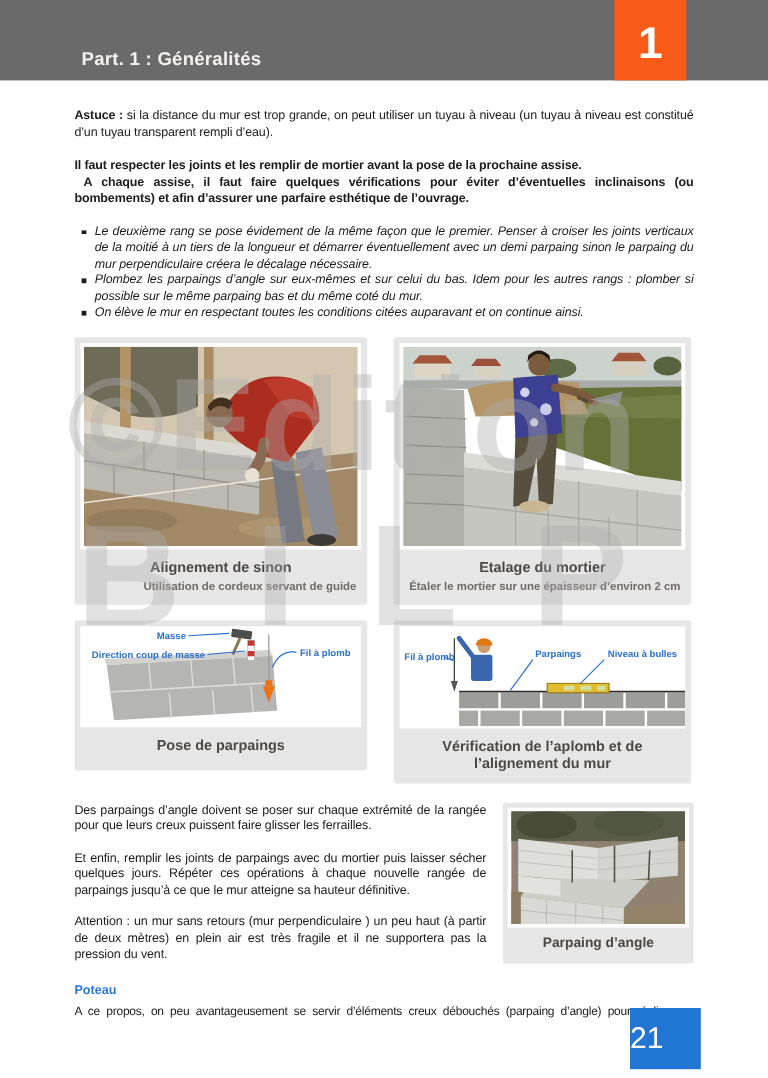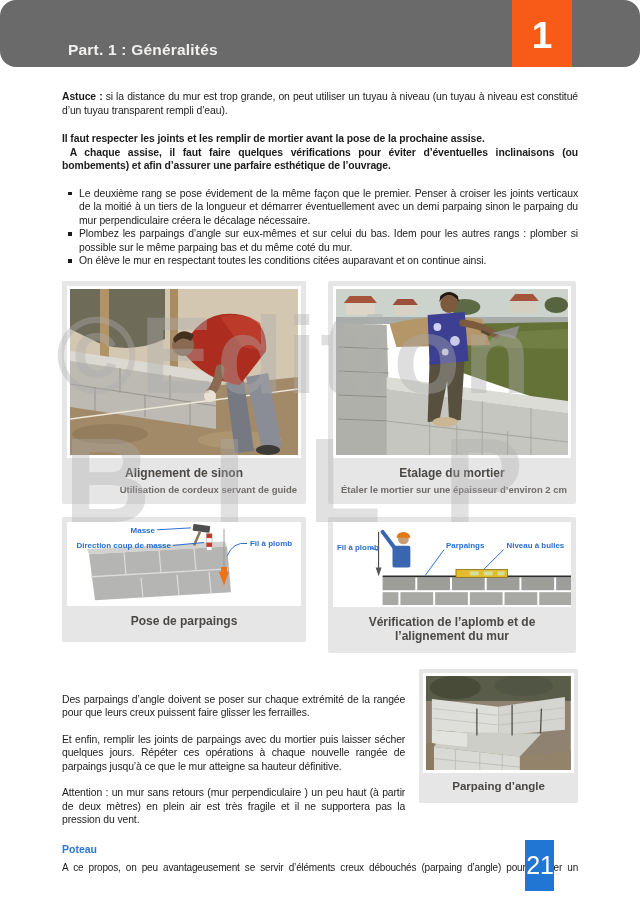--- a/index.html
+++ b/index.html
@@ -1,33 +1,33 @@
 <!DOCTYPE html>
 <html lang="fr"><head>
 <meta charset="utf-8">
 <style>
   html,body{margin:0;padding:0;background:#fff;}
   .page{position:relative;width:640px;height:898px;background:#ffffff;overflow:hidden;
         font-family:"Liberation Sans",sans-serif;color:#1b1b1b;}
 
   
-  .hdr{position:absolute;top:0;left:0;width:640px;height:67px;background:#6a6a6a;border-radius:16px;}
+  .hdr{position:absolute;top:0;left:0;width:640px;height:67px;background:#6a6a6a;}
   .hdr-title{position:absolute;left:68px;bottom:8px;font-size:15.5px;font-weight:bold;
              color:#f3f1f0;letter-spacing:.2px;}
   .chap-box{position:absolute;left:512px;top:0;width:60px;height:67px;background:#f75b17;
             display:flex;align-items:center;justify-content:center;}
   .chap-box span{color:#fff;font-size:37px;font-weight:bold;line-height:1;margin-top:4px;}
 
   
   .main{position:absolute;top:67px;left:62px;width:516px;}
   .para{font-size:10.4px;line-height:13.5px;letter-spacing:-.1px;text-align:justify;margin:0;}
   .intro{margin-top:23px;}
   .b{font-weight:bold;}
   .block2{margin-top:15px;font-weight:bold;}
-  ul.bullets{margin:14px 0 0 0;padding:0 0 0 6px;list-style:none;}
+  ul.bullets{margin:14px 0 0 0;padding:0 0 0 6px;list-style:none;font-style:italic;}
   ul.bullets li{position:relative;padding-left:11px;font-size:10.4px;line-height:13.5px;
                 letter-spacing:-.1px;text-align:justify;}
   ul.bullets li::before{content:"";position:absolute;left:0;top:5px;width:3.5px;height:3.5px;
                 background:#1b1b1b;}
 
   
   .fig-row{display:flex;gap:22px;margin-top:13px;align-items:flex-start;}
   .panel{background:#e6e6e6;border-radius:2px;}
   .panel.w1{width:244px;padding:5px 5px 0 5px;box-sizing:border-box;}
   .panel.w2{width:248px;padding:5px 5px 0 5px;box-sizing:border-box;}
@@ -35,39 +35,39 @@
   .photo-frame svg{display:block;width:100%;}
   .diagram{background:#fff;}
   .diagram svg{display:block;width:100%;}
   .fig-title{font-size:12px;font-weight:bold;color:#4c4846;text-align:center;margin:8px 0 4px 0;}
   .fig-sub{font-size:9.5px;color:#6f6b69;text-align:right;padding:0 4px 9px 4px;font-weight:bold;}
   .fig-title.two-line{padding:0 14px;line-height:14px;margin-bottom:10px;}
   .pad-b{padding-bottom:10px;}
 
   
   .two-col{display:flex;gap:14px;margin-top:16px;align-items:flex-start;}
-  .col-text{width:346px;margin-top:24px;}
+  .col-text{width:346px;}
   .col-text .para{margin-bottom:13px;}
   .panel.small{width:160px;padding:4px 4px 0 4px;box-sizing:border-box;}
   .panel.small .fig-title{font-size:11.5px;margin:7px 0 11px 0;}
 
   .sec-head{font-size:10.5px;font-weight:bold;color:#2b76d8;margin:3px 0 7px 0;}
   .last-line{font-size:10px;letter-spacing:-.2px;text-align:justify;text-align-last:justify;margin:0;}
 
   
   .watermark{position:absolute;left:56px;top:300px;width:524px;z-index:10;pointer-events:none;
              font-weight:bold;line-height:1;}
   .wm1{font-size:110px;letter-spacing:3px;color:rgba(172,172,172,.40);}
   .wm2{font-size:120px;letter-spacing:62px;color:rgba(172,172,172,.36);margin-top:10px;padding-left:8px;}
 
   
   .crumb{position:absolute;left:76px;top:861px;font-size:7.6px;color:#b7b4b1;letter-spacing:.1px;}
   .crumb .b2{font-weight:bold;color:#a3a09d;}
-  .page-box{position:absolute;left:525px;top:840px;width:29px;height:51px;background:#2175d3;
-            display:flex;align-items:center;justify-content:flex-end;}
+  .page-box{position:absolute;left:525px;top:840px;width:59px;height:51px;background:#2175d3;
+            display:flex;align-items:center;justify-content:flex-start;}
   .page-box span{color:#fff;font-size:25px;line-height:1;}
 
   .lbl{font-family:"Liberation Sans",sans-serif;}
 </style>
 </head>
 <body>
 
 <div class="page">
 
   <div class="hdr">

